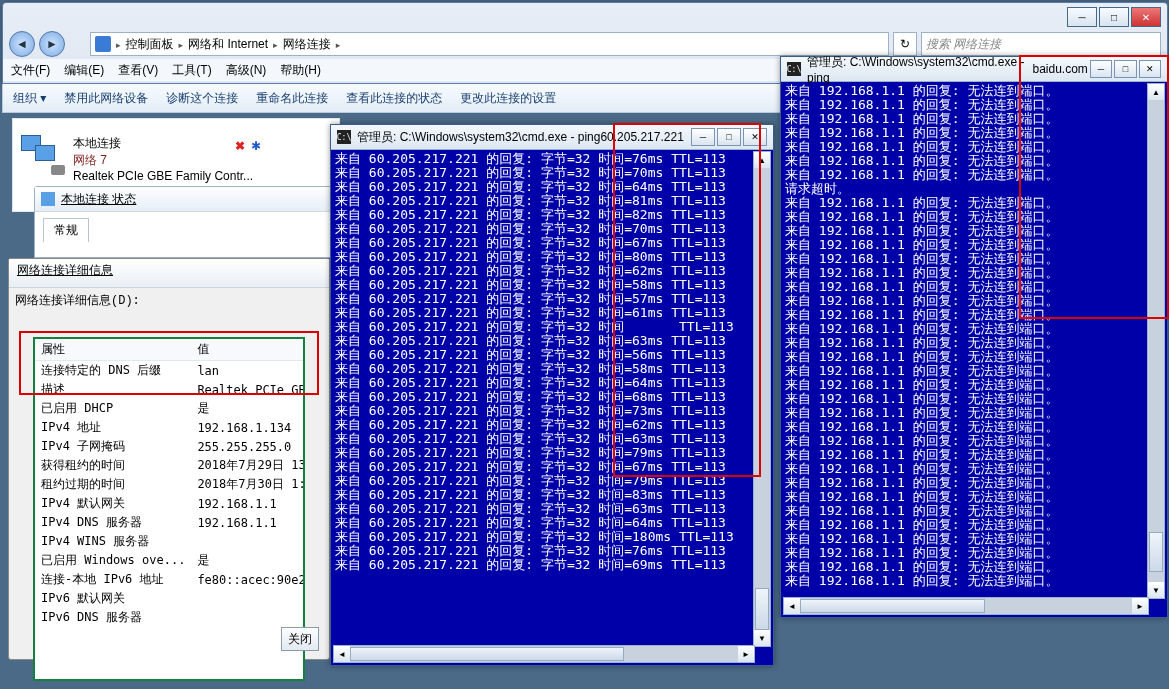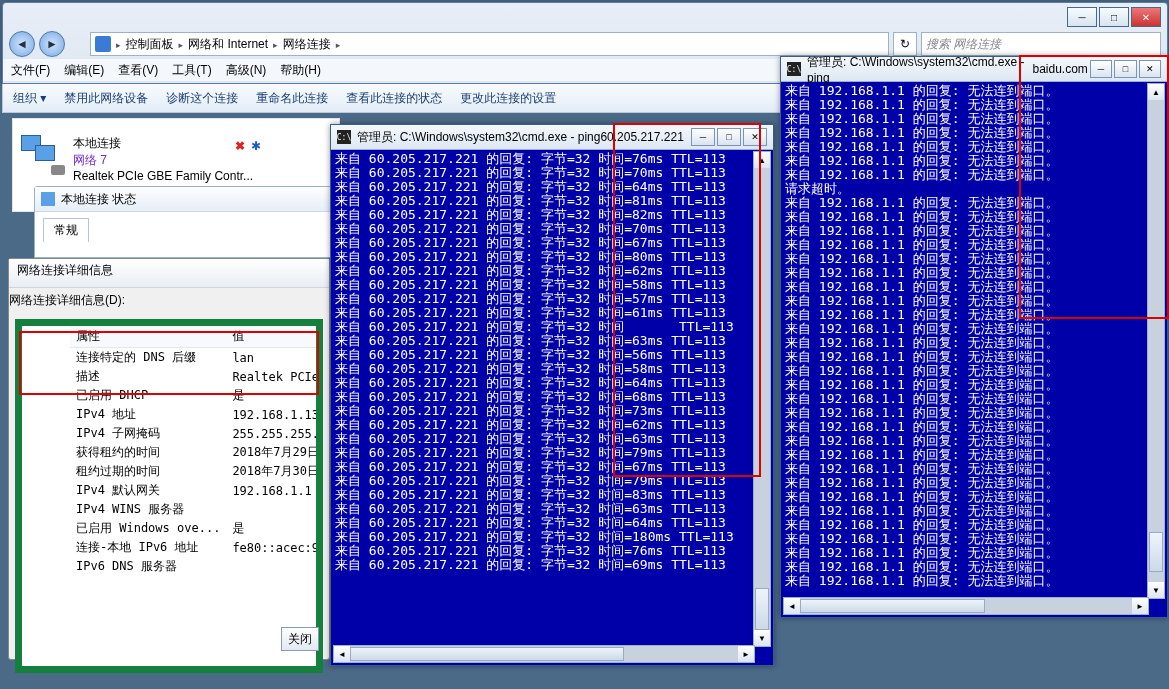--- a/index.html
+++ b/index.html
@@ -34,33 +34,33 @@
   .localconn { position:absolute; left:12px; top:118px; width:310px; height:60px; background:#fff;
                border:1px solid #e0e6ee; padding:16px 8px; }
   .lc-icon { float:left; width:44px; height:40px; margin-right:8px; position:relative; }
   .lc-mon { width:18px; height:14px; background:#5aa0e6; border:1px solid #2d5f97; position:absolute; }
   .lc-cable { position:absolute; right:0; bottom:0; width:14px; height:10px; background:#888; border-radius:2px; }
   .lc-x { color:#d22; position:absolute; left:222px; top:20px; font-weight:bold; }
   .lc-bt { color:#1e5bc6; position:absolute; left:238px; top:20px; }
 
   
   .statuswin { position:absolute; left:34px; top:186px; width:296px; height:70px; background:#fff;
-               border:1px solid #9db2c9; border-radius:3px 3px 0 0; }
+               border:1px solid #9db2c9; border-radius:3px 3px 0 0;text-decoration:underline; }
   .sw-title { height:24px; display:flex; align-items:center; padding:0 6px;
               background:linear-gradient(#fefefe,#e6eef7); border-bottom:1px solid #cfd9e6; }
   .sw-tab { display:inline-block; padding:3px 10px; border:1px solid #b8c5d6; border-bottom:none;
             background:#fff; margin:6px 0 0 8px; }
 
   
   .detailwin { position:absolute; left:8px; top:258px; width:320px; height:400px; background:#f0f0f0;
                border:1px solid #888; border-radius:3px; }
   .dw-title { height:22px; background:linear-gradient(#fff,#e9eef4); border-bottom:1px solid #cbd4e0;
-              padding:3px 8px; }
-  .dw-body { background:#fff; margin:6px; border:7px solid #15803d; height:340px; overflow:hidden;padding-left:48px; }
-  .dw-label { padding:4px 0; }
+              padding:3px 8px;text-decoration:underline; }
+  .dw-body { background:#fff; margin:24px; border:2px solid #15803d; height:340px; overflow:hidden; }
+  .dw-label { padding:4px 6px;font-family:Liberation Mono, monospace; }
   .dw-table { width:100%; border-collapse:collapse; font-family:"SimSun",monospace; }
   .dw-table th { text-align:left; font-weight:normal; background:#f7f9fc; border-bottom:1px solid #e2e8ef;
                  padding:2px 6px; }
   .dw-table td { padding:1px 6px; white-space:nowrap; }
   .redbox1 { position:absolute; border:2px solid #d00; pointer-events:none; }
   .closebtn { position:absolute; right:10px; bottom:8px; width:36px;height:22px;
               border:1px solid #8a9bb0; background:linear-gradient(#fefefe,#e2e9f2);
               display:flex;align-items:center;justify-content:center; }
 
   
@@ -134,21 +134,21 @@
     <span>更改此连接的设置</span>
   </div>
 
 <div class="localconn">
   <div class="lc-icon">
     <div class="lc-mon" style="left:0;top:0"></div>
     <div class="lc-mon" style="left:14px;top:10px"></div>
     <div class="lc-cable"></div>
   </div>
   <div style="font-weight:normal">本地连接</div>
-  <div style="color:#6d28d9">网络  7</div>
+  <div style="color:#7f1d1d">网络  7</div>
   <div style="color:#000000">Realtek PCIe GBE Family Contr...</div>
   <span class="lc-x">✖</span>
   <span class="lc-bt">✱</span>
 </div>
 
 <div class="statuswin">
   <div class="sw-title">
     <span style="width:14px;height:14px;background:#5aa0e6;margin-right:6px"></span>
     <span>本地连接 状态</span>
   </div>
@@ -193,30 +193,38 @@
           </tr>
           <tr>
             <td>租约过期的时间</td>
             <td>2018年7月30日 1:45:08</td>
           </tr>
           <tr>
             <td>IPv4 默认网关</td>
             <td>192.168.1.1</td>
           </tr>
           <tr>
+            <td>IPv4 DNS 服务器</td>
+            <td>192.168.1.1</td>
+          </tr>
+          <tr>
             <td>IPv4 WINS 服务器</td>
             <td></td>
           </tr>
           <tr>
             <td>已启用 Windows ove...</td>
             <td>是</td>
           </tr>
           <tr>
             <td>连接-本地 IPv6 地址</td>
             <td>fe80::acec:90e2:89f1:455%14</td>
+          </tr>
+          <tr>
+            <td>IPv6 默认网关</td>
+            <td></td>
           </tr>
           <tr>
             <td>IPv6 DNS 服务器</td>
             <td></td>
           </tr>
         </tbody>
     </table>
   </div>
   <div class="closebtn">关闭</div>
   <div class="redbox1" style="left:10px;top:72px;width:296px;height:60px"></div>

